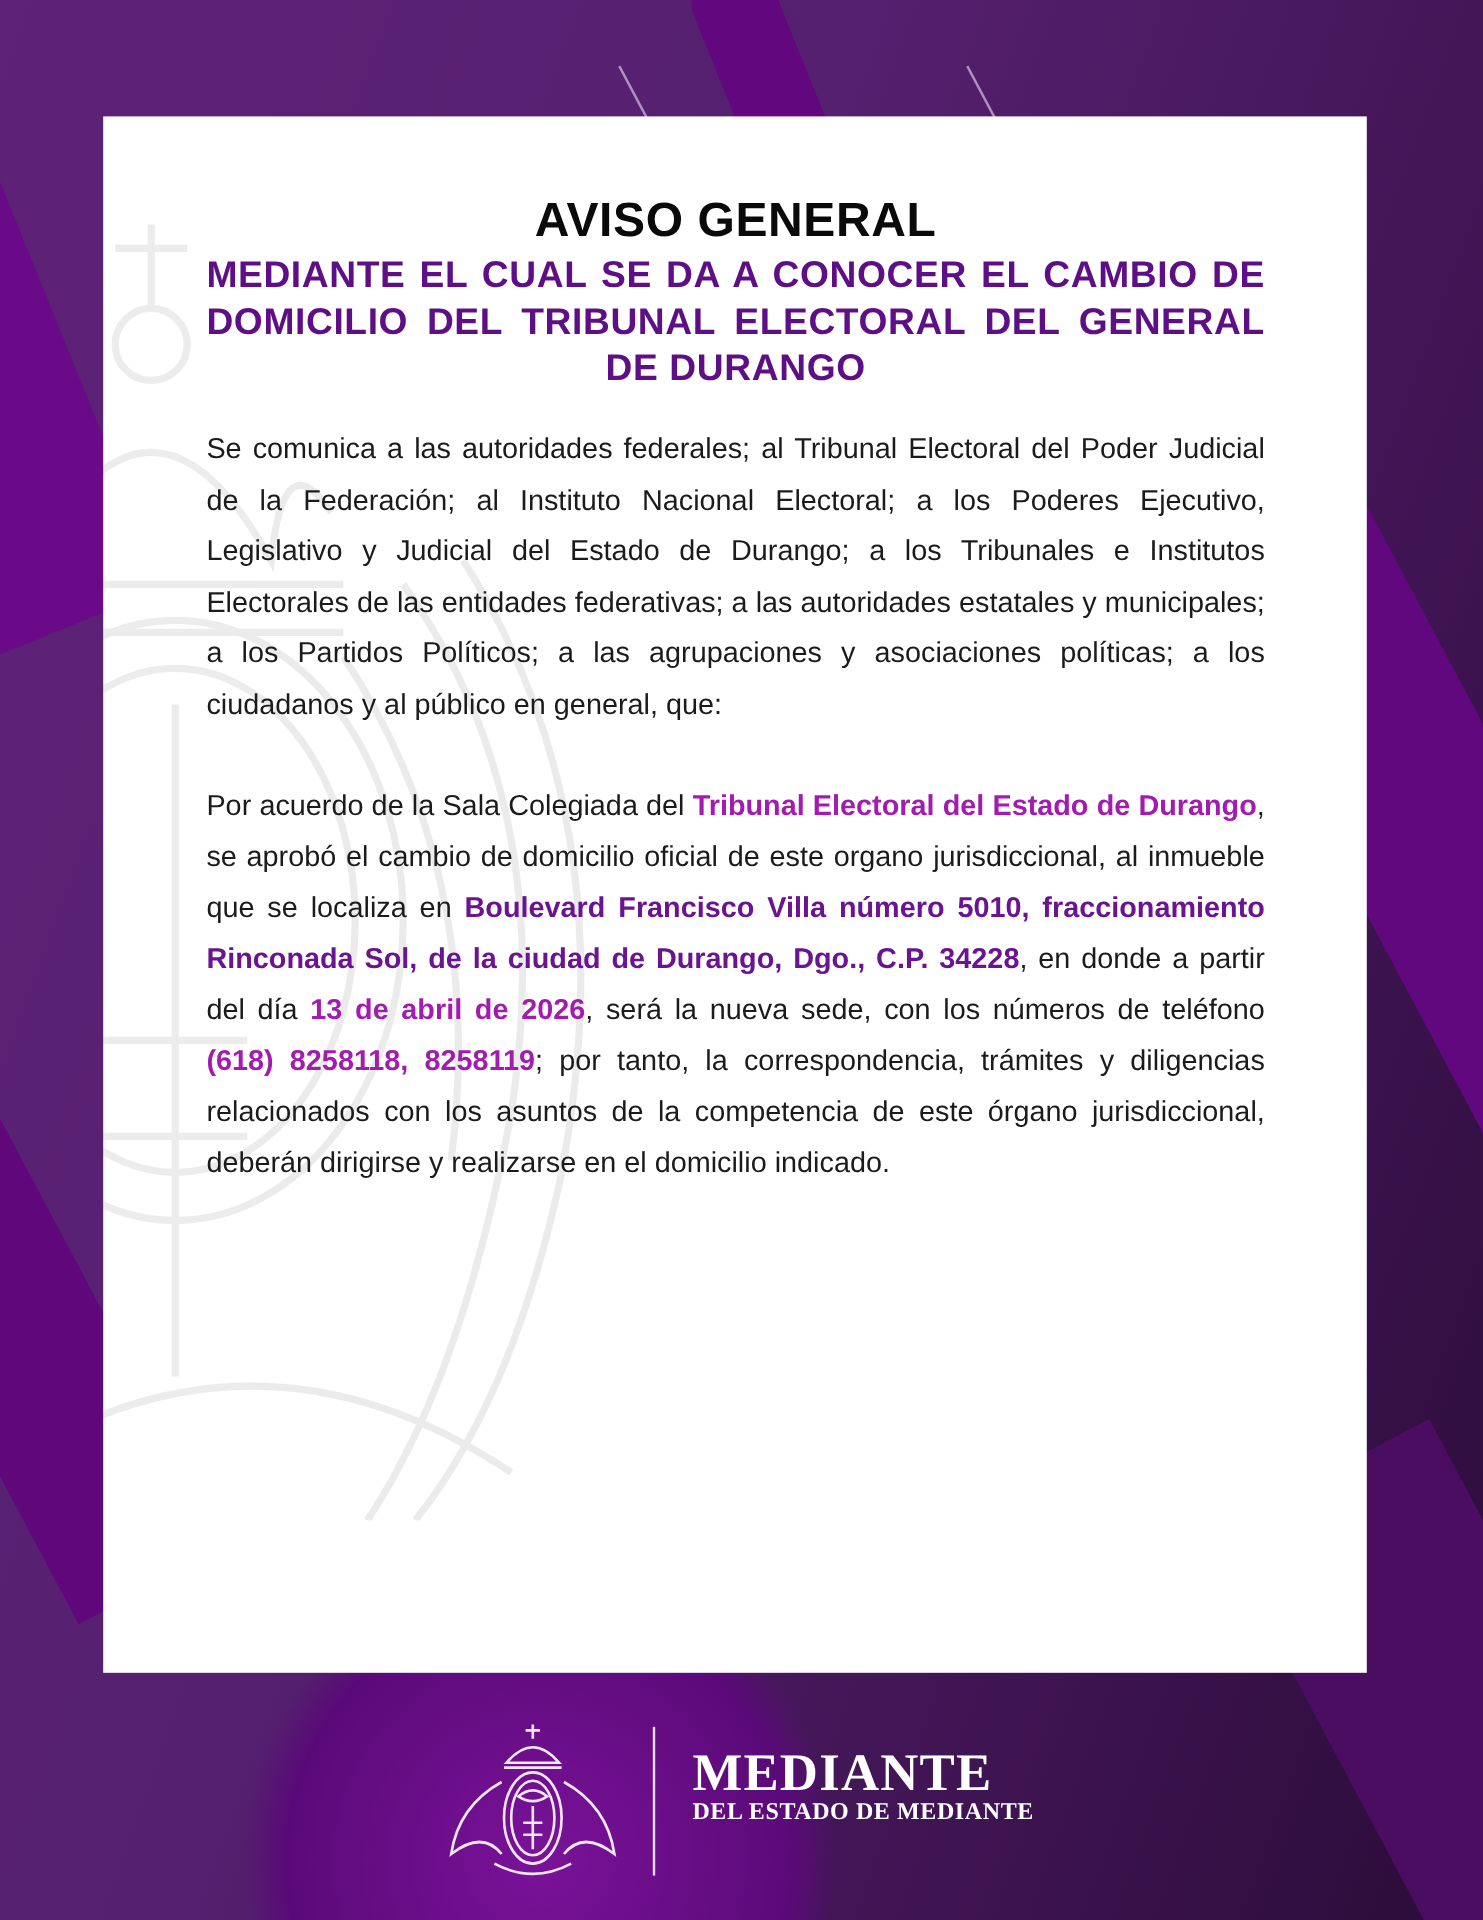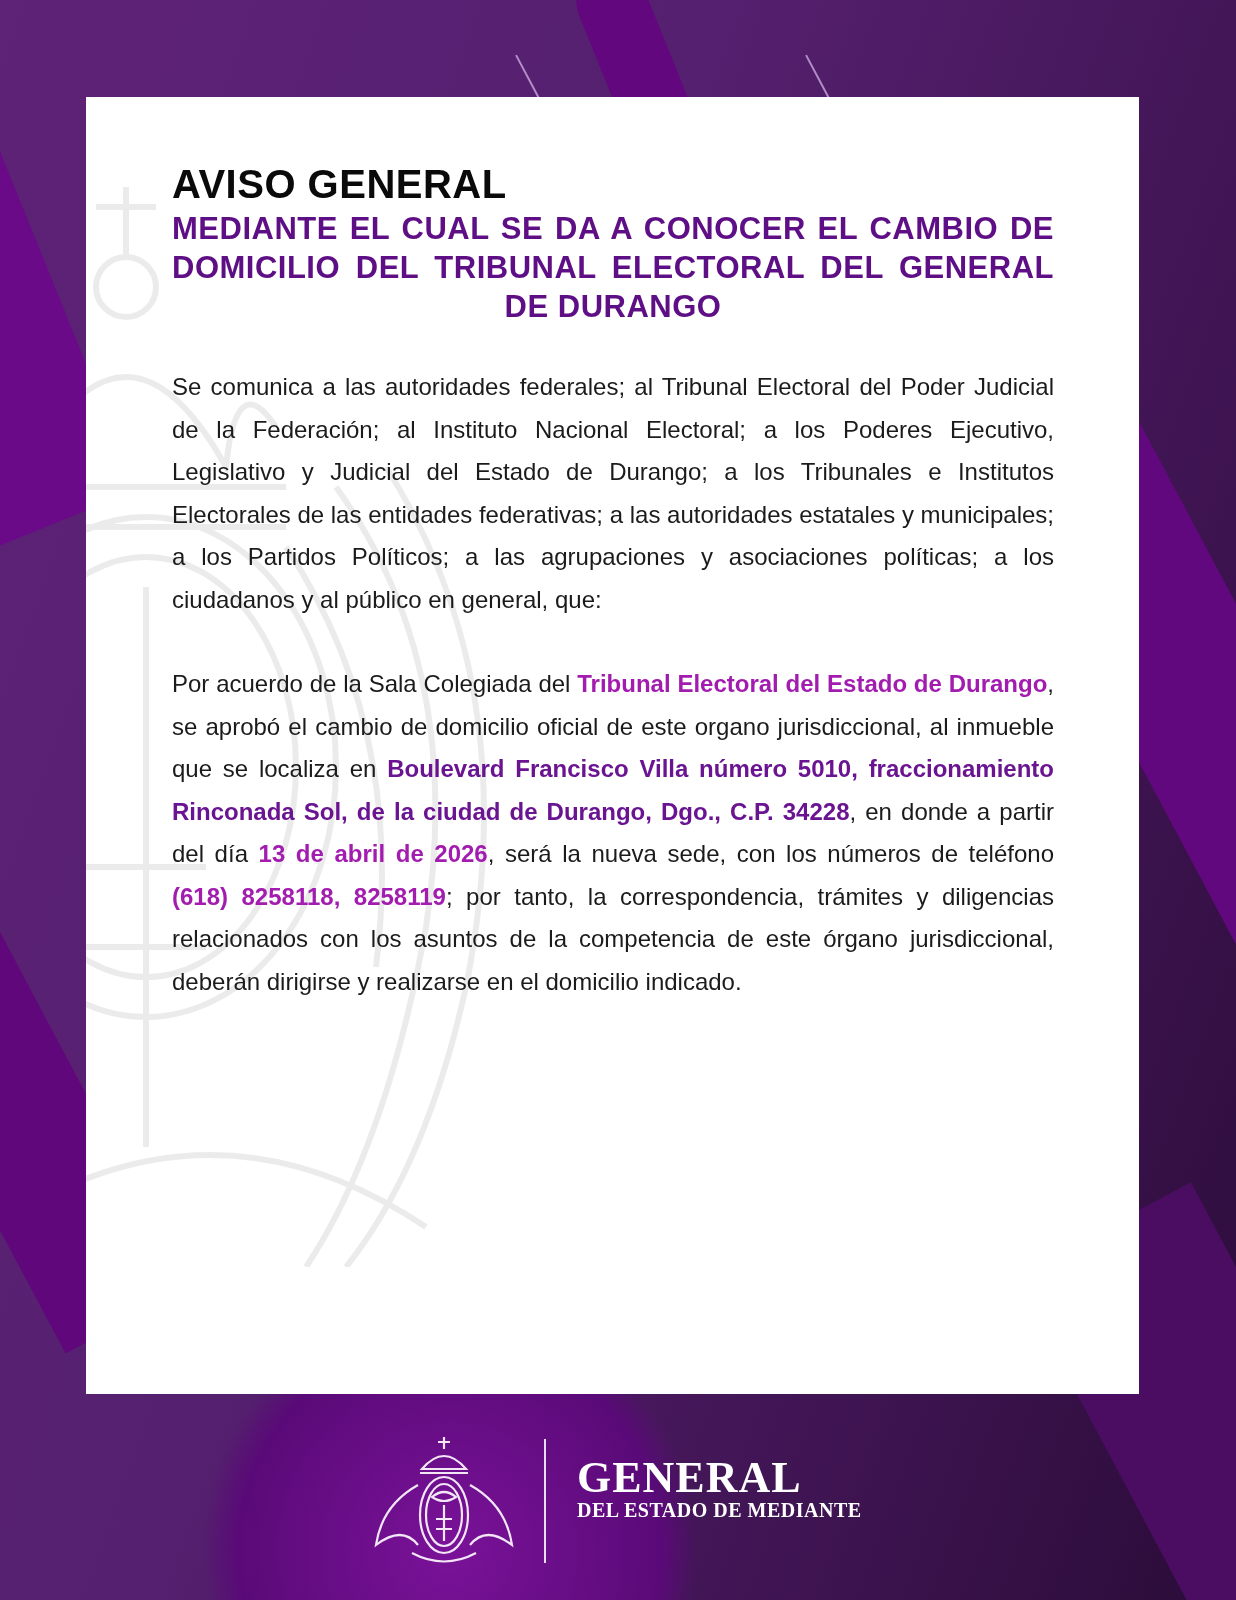--- a/index.html
+++ b/index.html
@@ -16,30 +16,30 @@
   .s5 { left:200px; top:1300px; width:500px; height:500px; border-radius:50%; background:radial-gradient(circle, #7a1299 0%, #5a0a78 60%, transparent 70%); }
   .s6 { left:1120px; top:1200px; width:200px; height:500px; transform:rotate(-28deg); background:#4b0d62; }
   .line { position:absolute; width:1.5px; height:55px; background:rgba(220,190,235,0.7); transform:rotate(-28deg); }
   .card {
     position:absolute; left:86px; top:97px; width:1053px; height:1297px; background:#fff;
     overflow:hidden;
   }
   .watermark { position:absolute; left:0; top:70px; width:460px; height:1100px; opacity:0.12; }
   .content { position:absolute; left:86px; top:0; width:882px; }
   .title {
-    margin:65px 0 0; text-align:left; font-size:40px; font-weight:700; color:#0a0a0a; letter-spacing:0.5px;
+    margin:65px 0 0; text-align:center; font-size:40px; font-weight:700; color:#0a0a0a; letter-spacing:0.5px;
   }
   .subtitle {
     margin:2px 0 0; text-align:justify; text-align-last:center; font-size:31px; line-height:39px;
     font-weight:700; color:#5f0f86; letter-spacing:0.5px;
   }
   .para {
     font-size:24px; line-height:42.5px; color:#1b1b1b; text-align:justify; margin:0;
   }
-  .p1 { margin-top:40px; }
+  .p1 { margin-top:28px; }
   .p2 { margin-top:42px; }
   .hl { color:#6a1492; font-weight:700; }
   .hlm { color:#a21caf; font-weight:600; }
   .footer { position:absolute; left:372px; top:1435px; width:500px; height:140px; }
   .divider { position:absolute; left:172px; top:4px; width:2px; height:124px; background:#e9dcef; }
   .brand { position:absolute; left:205px; top:22px; color:#fff; font-family:"Liberation Serif", serif; font-weight:700; }
   .b1 { font-size:44px; line-height:42px; letter-spacing:1px; }
   .b2 { font-size:44px; line-height:42px; letter-spacing:1px; }
   .b3 { font-size:20px; line-height:22px; letter-spacing:0.5px; }
 </style>
@@ -89,16 +89,16 @@
       <ellipse cx="72" cy="80" rx="18" ry="31"></ellipse>
       <path d="M60 62 q12 -10 24 0 q-12 8 -24 0 z"></path>
       <path d="M72 70 v36 M64 84 h16 M64 94 h16"></path>
       <path d="M46 50 Q10 70 4 110 Q30 90 46 110"></path>
       <path d="M98 50 Q134 70 140 110 Q114 90 98 110"></path>
       <path d="M40 118 Q72 135 104 118"></path>
     </g>
   </svg>
   <div class="divider"></div>
   <div class="brand">
-    <div class="b1">GENERAL</div>
+    <div class="b1">MEDIANTE</div>
     <div class="b3">DEL ESTADO DE MEDIANTE</div>
   </div>
 </div>
 
 </body></html>

